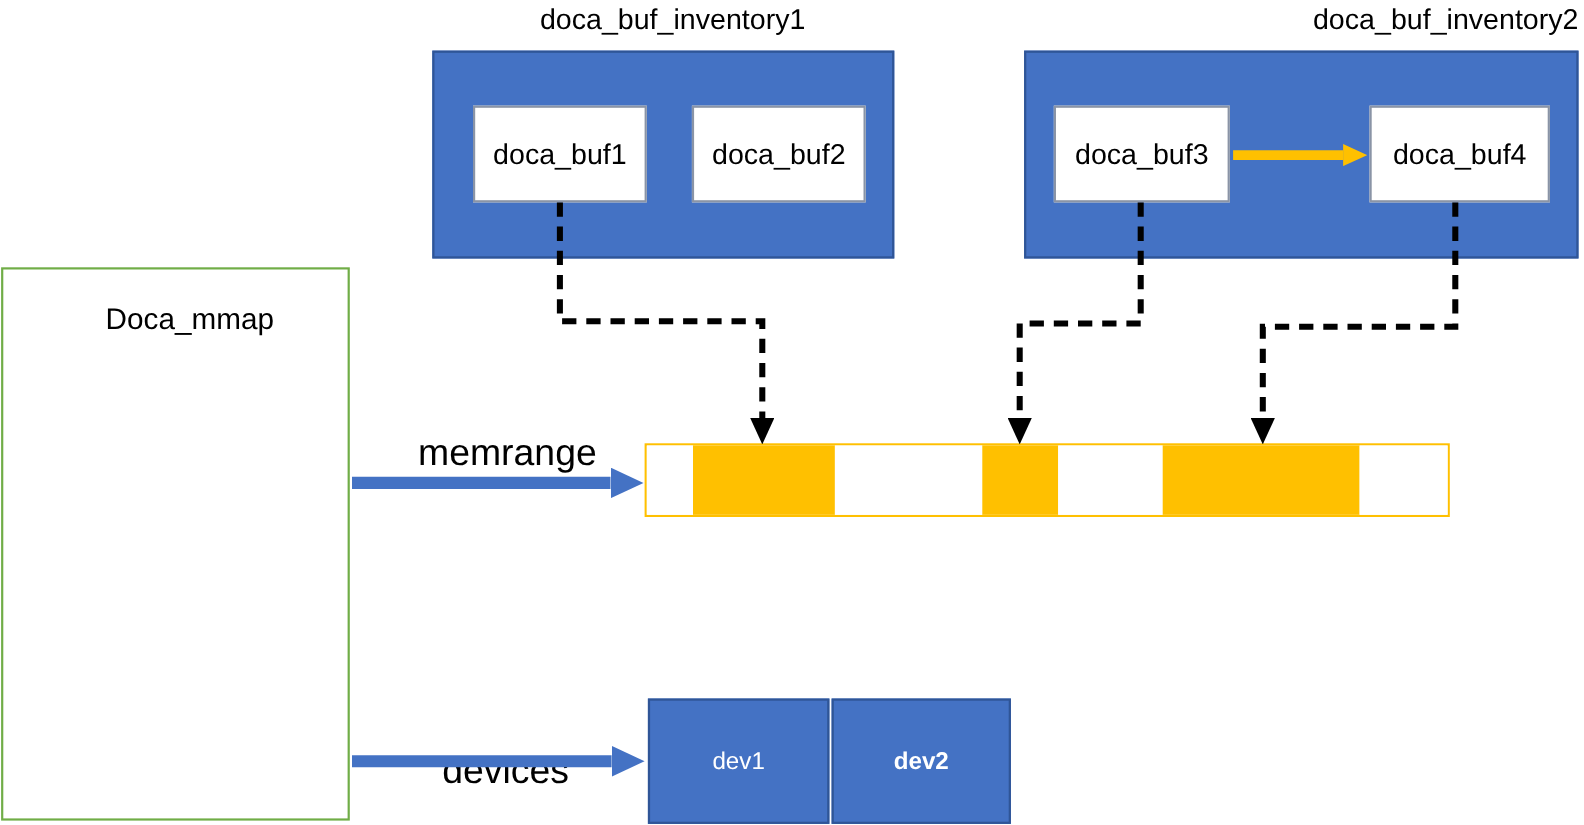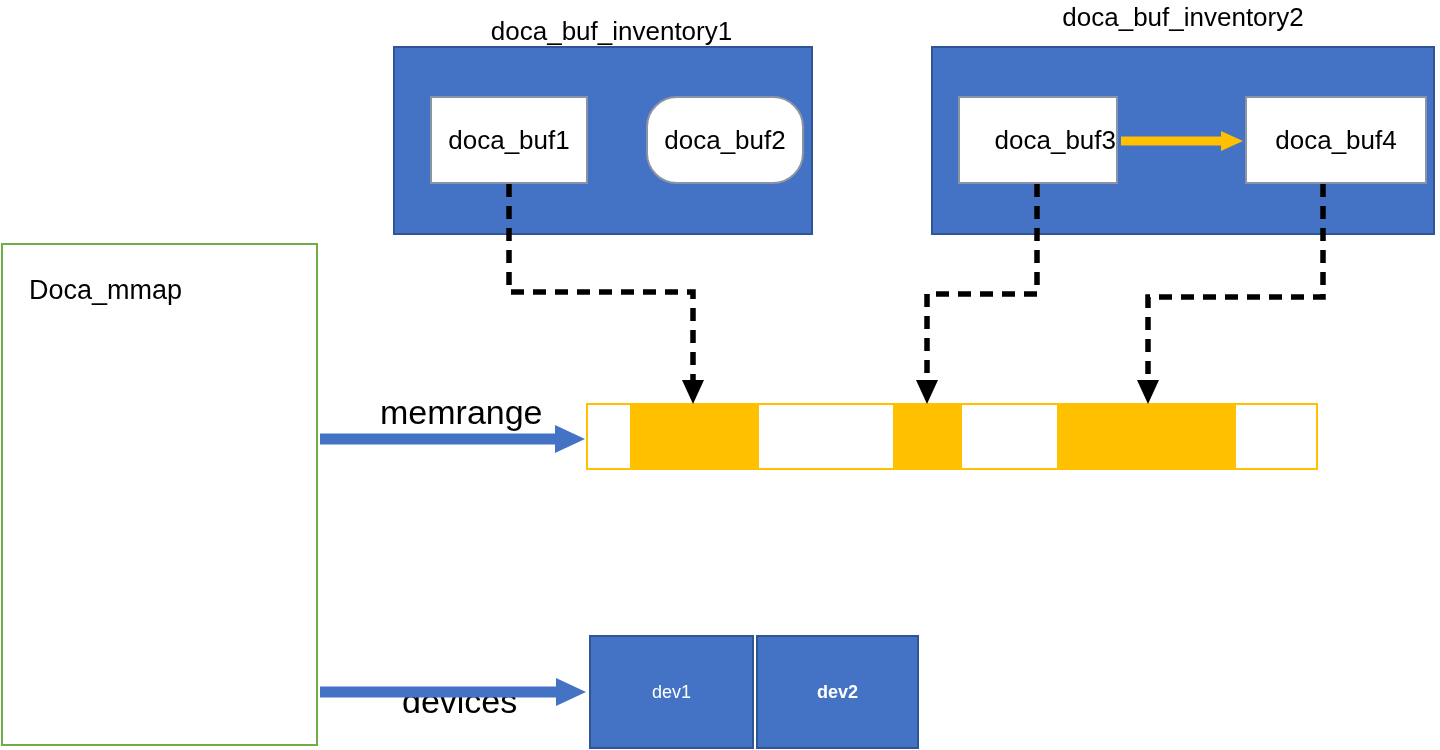--- a/index.html
+++ b/index.html
@@ -24,22 +24,22 @@
     overflow: hidden;
   }
   .title {
     position: absolute;
     top: 2px;
     text-align: center;
     font-size: 26px;
     line-height: 1.2;
     color: var(--text);
   }
-  .title.t1 { left: 393px; width: 437px; margin-top: 14px; }
-  .title.t2 { left: 931px; width: 504px; }
+  .title.t1 { left: 393px; width: 437px; }
+  .title.t2 { left: 931px; width: 504px; text-align: right; }
   .inv {
     position: absolute;
     top: 46px;
     height: 189px;
     background: var(--box-blue);
     border: 2px solid var(--box-blue-border);
   }
   .inv.inv1 { left: 393px; width: 420px; }
   .inv.inv2 { left: 931px; width: 504px; }
   .buf {
@@ -47,36 +47,37 @@
     top: 48px;
     height: 88px;
     background: var(--white);
     border: 2px solid var(--buffer-border);
     display: flex;
     align-items: center;
     justify-content: center;
     font-size: 26px;
   }
   .inv1 .buf.b1 { left: 35px;  width: 158px; }
-  .inv1 .buf.b2 { left: 251px; width: 158px; border-radius: 31px; }
-  .inv2 .buf.b3 { left: 25px;  width: 160px; justify-content: flex-end; }
-  .inv2 .buf.b4 { left: 312px; width: 182px; }
+  .inv1 .buf.b2 { left: 234px; width: 158px; }
+  .inv2 .buf.b3 { left: 25px;  width: 160px; }
+  .inv2 .buf.b4 { left: 312px; width: 164px; }
   .mmap {
     position: absolute;
     left: 1px;
     top: 243px;
     width: 317px;
     height: 503px;
     background: var(--white);
     border: 2px solid var(--green-border);
   }
   .mmap-label {
     position: absolute;
     top: 30px;
     width: 100%;
+    text-align: center;
     font-size: 27px;
     padding-left: 26px;
   }
   .arrow-label {
     position: absolute;
     font-size: 34px;
     color: var(--text);
   }
   .arrow-label.memrange { left: 380px; top: 393px; }
   .arrow-label.devices  { left: 402px; top: 682px; }
@@ -95,21 +96,21 @@
   .seg.free { background: var(--white); }
   .dev {
     position: absolute;
     top: 635px;
     height: 114px;
     background: var(--box-blue);
     border: 2px solid var(--box-blue-border);
     display: flex;
     align-items: center;
     justify-content: center;
-    font-size: 18px;
+    font-size: 22px;
     color: var(--dev-text);
   }
   .dev.d1 { left: 589px; width: 165px; }
   .dev.d2 { left: 756px; width: 163px; font-weight: bold; }
   svg.overlay {
     position: absolute;
     left: 0; top: 0;
     width: 1440px;
     height: 750px;
     pointer-events: none;

